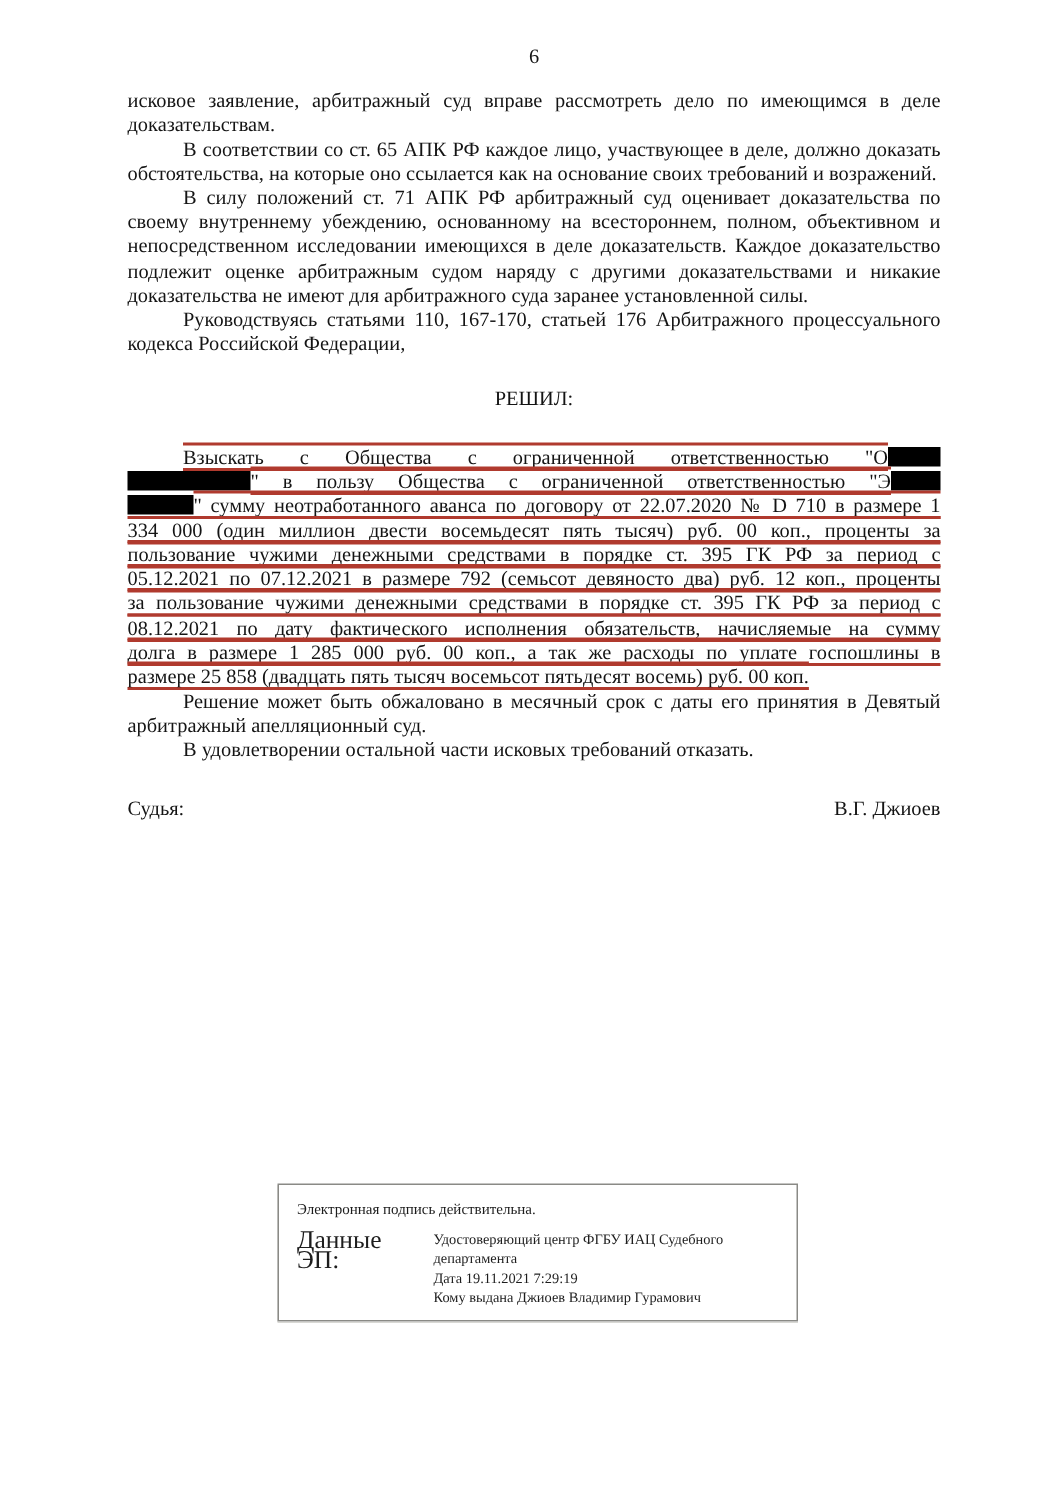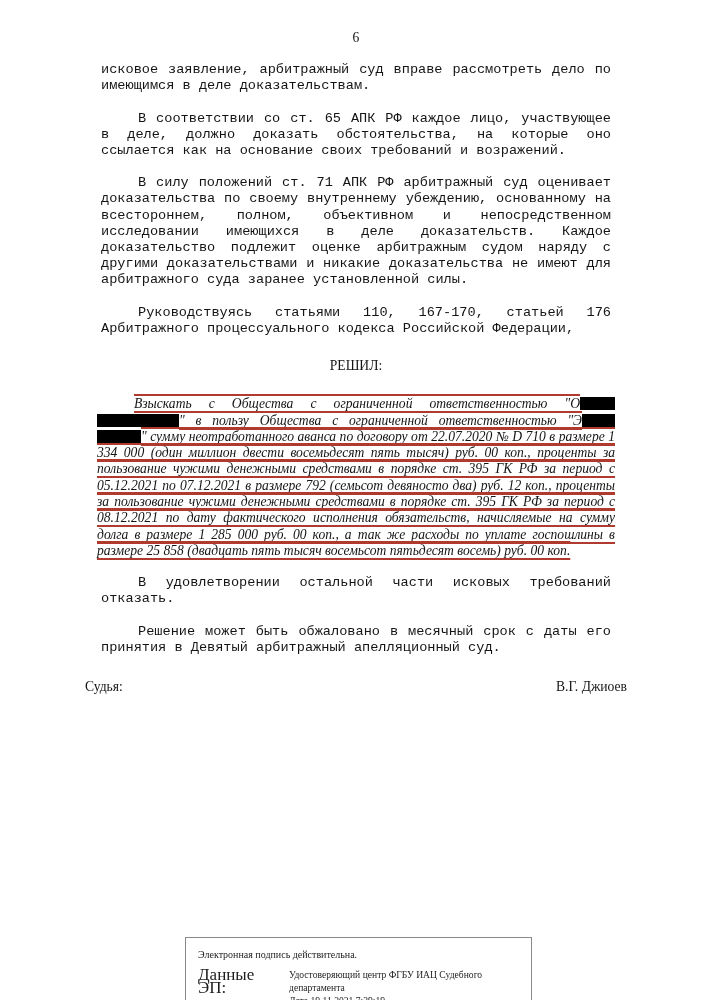--- a/index.html
+++ b/index.html
@@ -9,24 +9,24 @@
     box-sizing:border-box;
     background:#ffffff;
     padding:30px 80px 0 85px;
     overflow:hidden;
     font-family:"Liberation Serif","DejaVu Serif",serif;
     font-size:13.6px;
     line-height:16.2px;
     color:#141414;
   }
   .page-number{text-align:center;margin-bottom:13px;}
-  .para{margin:16px;text-align:justify;text-indent:37px;font-family:Liberation Mono, monospace;}
+  .para{margin:0;text-align:justify;text-indent:37px;}
   .para.no-indent{text-indent:0;}
   .heading{text-align:center;margin:21px 0 22px 0;}
-  .res{margin:12px;font-style:italic;}
+  .res{margin:0;}
   .res-line{
     text-align:justify;
     text-align-last:justify;
     text-decoration-line:underline overline;
     text-decoration-color:#b03a2e;
     text-decoration-thickness:1.5px;
     text-underline-offset:2.5px;
     line-height:16.3px;
     white-space:nowrap;
   }
@@ -84,22 +84,22 @@
     <div class="res-line"><span class="redact r4"></span><span>" сумму неотработанного аванса по договору от 22.07.2020 № D 710 в размере 1</span></div>
     <div class="res-line"><span>334 000 (один миллион двести восемьдесят пять тысяч) руб. 00 коп., проценты за</span></div>
     <div class="res-line"><span>пользование чужими денежными средствами в порядке ст. 395 ГК РФ за период с</span></div>
     <div class="res-line"><span>05.12.2021 по 07.12.2021 в размере 792 (семьсот девяносто два) руб. 12 коп., проценты</span></div>
     <div class="res-line"><span>за пользование чужими денежными средствами в порядке ст. 395 ГК РФ за период с</span></div>
     <div class="res-line"><span>08.12.2021 по дату фактического исполнения обязательств, начисляемые на сумму</span></div>
     <div class="res-line"><span>долга в размере 1 285 000 руб. 00 коп., а так же расходы по уплате госпошлины в</span></div>
     <div class="res-line last"><span>размере 25 858 (двадцать пять тысяч восемьсот пятьдесят восемь) руб. 00 коп.</span></div>
   </div>
 
+  <p class="para">Решение может быть обжаловано в месячный срок с даты его принятия в Девятый арбитражный апелляционный суд.</p>
   <p class="para">В удовлетворении остальной части исковых требований отказать.</p>
-  <p class="para">Решение может быть обжаловано в месячный срок с даты его принятия в Девятый арбитражный апелляционный суд.</p>
 
   <div class="judge-row">
     <span>Судья:</span>
     <span>В.Г. Джиоев</span>
   </div>
 
   <div class="stamp">
     <div class="stamp-title">Электронная подпись действительна.</div>
     <div class="stamp-row">
       <div class="stamp-label">Данные ЭП:</div>

